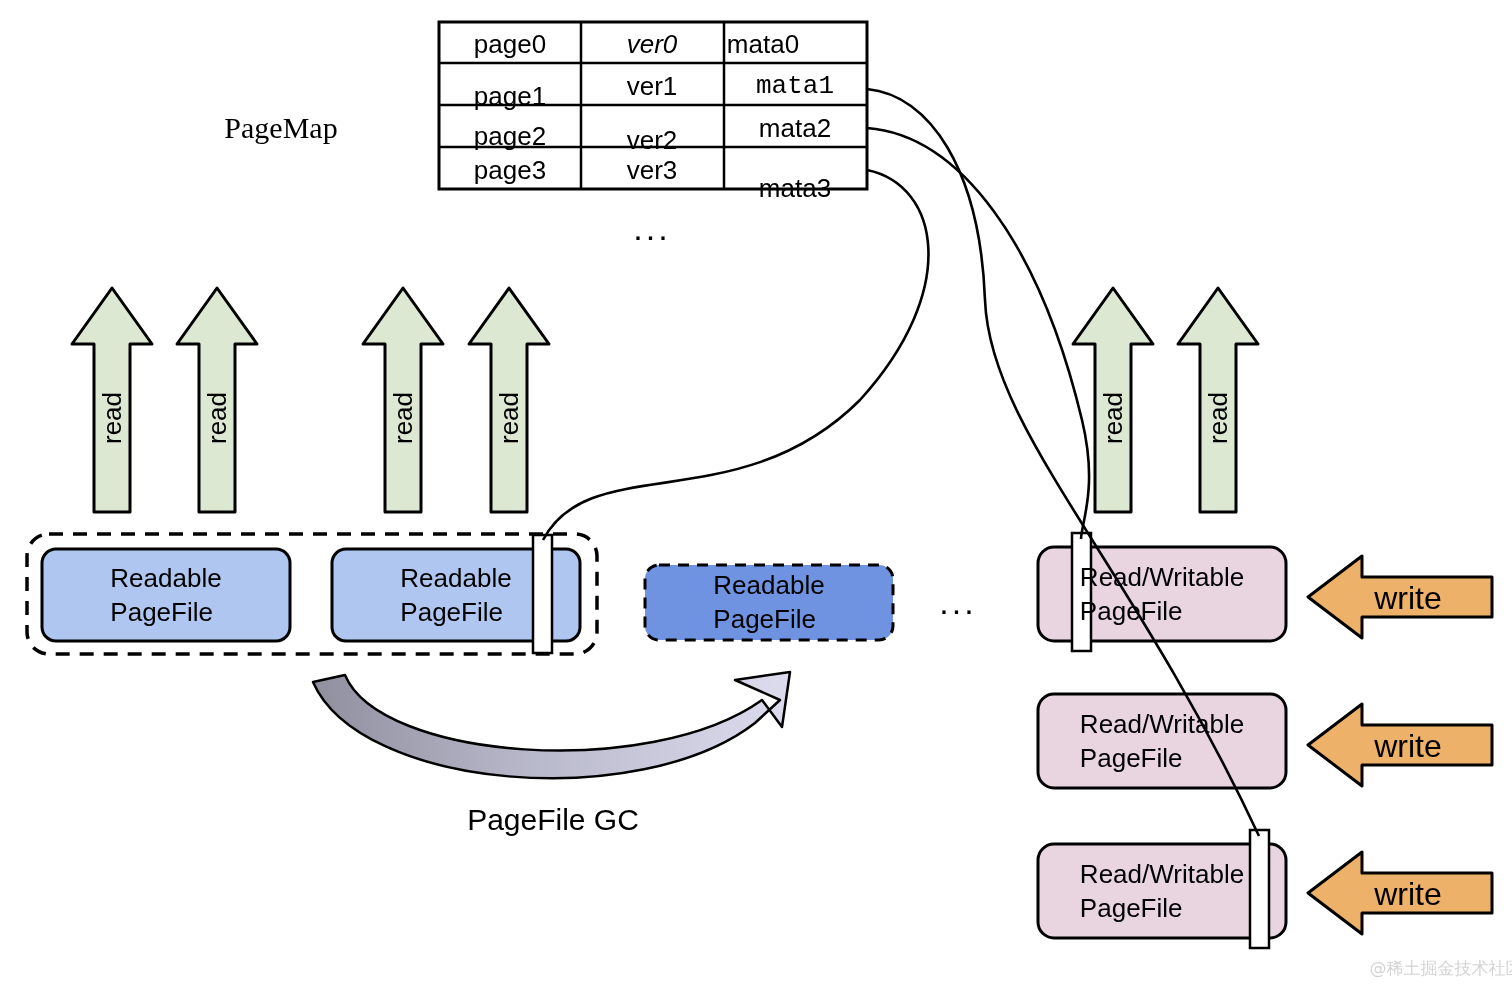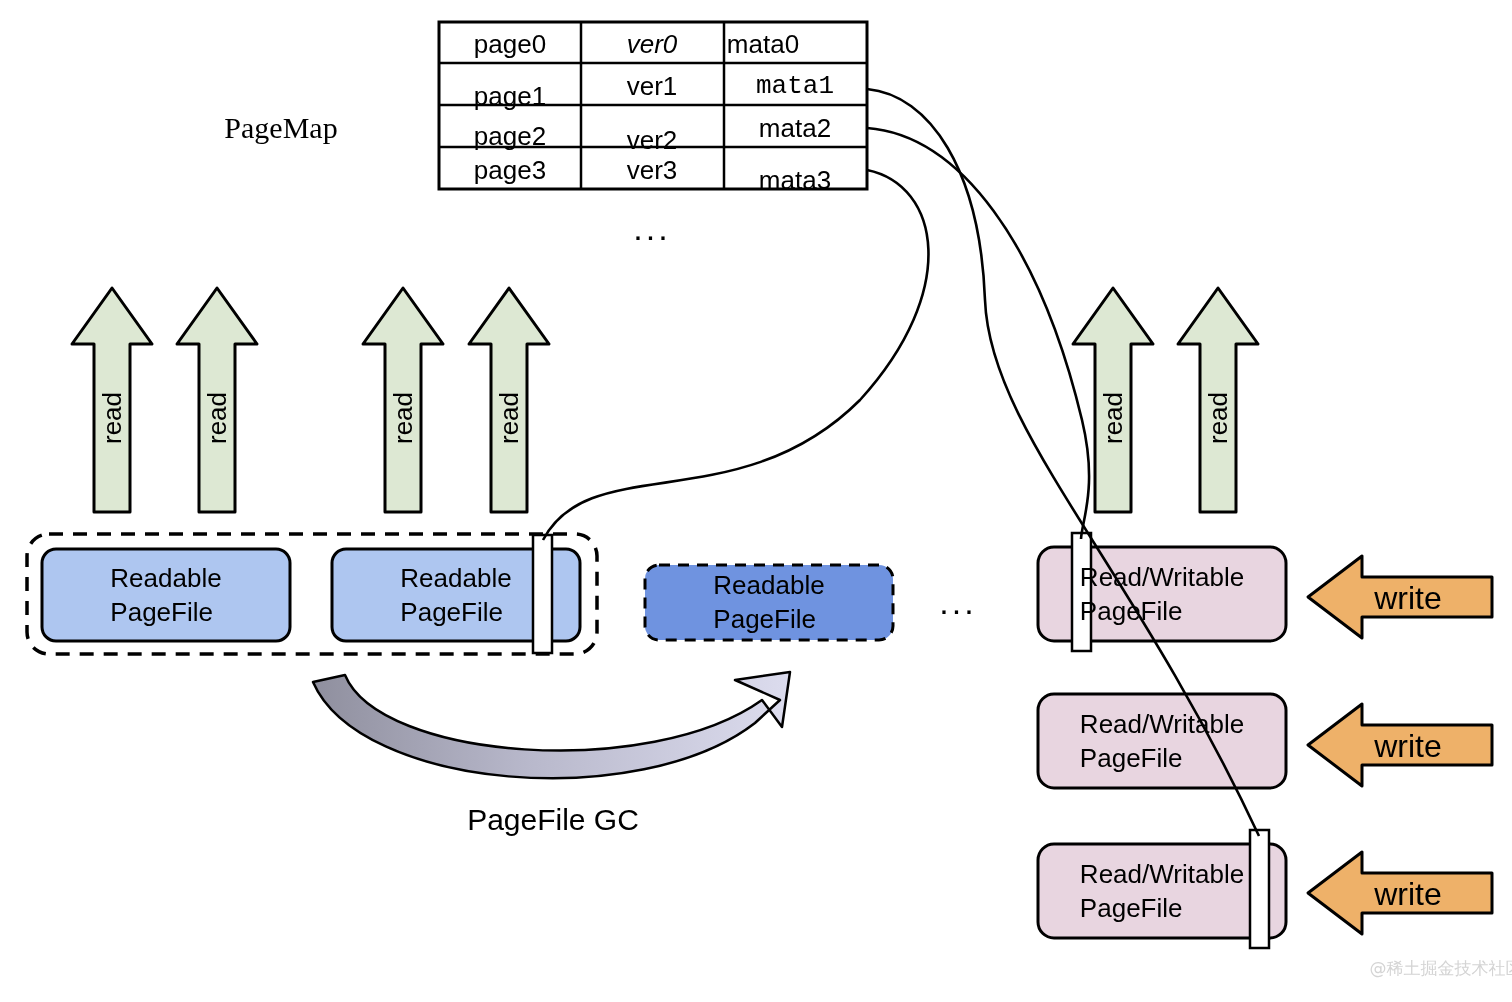--- a/index.html
+++ b/index.html
@@ -185,21 +185,21 @@
   <div class="txt cell-text txt-center" style="left:510px; top:96px;">page1</div>
   <div class="txt cell-text txt-center" style="left:652px; top:86px;">ver1</div>
   <div class="txt cell-text txt-center" style="left:795px; top:86px;font-family:Liberation Mono, monospace;">mata1</div>
 
   <div class="txt cell-text txt-center" style="left:510px; top:128px;margin-top:8px;">page2</div>
   <div class="txt cell-text txt-center" style="left:652px; top:140px;">ver2</div>
   <div class="txt cell-text txt-center" style="left:795px; top:128px;">mata2</div>
 
   <div class="txt cell-text txt-center" style="left:510px; top:170px;">page3</div>
   <div class="txt cell-text txt-center" style="left:652px; top:170px;">ver3</div>
-  <div class="txt cell-text txt-center" style="left:795px; top:180px;">mata3</div>
+  <div class="txt cell-text txt-center" style="left:795px; top:188px;">mata3</div>
 
   <div class="txt ellipsis" style="left:652px; top:228px;">...</div>
 
   <div class="txt arrow-label-v" style="left:112px; top:418px;">read</div>
   <div class="txt arrow-label-v" style="left:217px; top:418px;">read</div>
   <div class="txt arrow-label-v" style="left:403px; top:418px;">read</div>
   <div class="txt arrow-label-v" style="left:509px; top:418px;">read</div>
   <div class="txt arrow-label-v" style="left:1113px; top:418px;">read</div>
   <div class="txt arrow-label-v" style="left:1218px; top:418px;">read</div>
 

